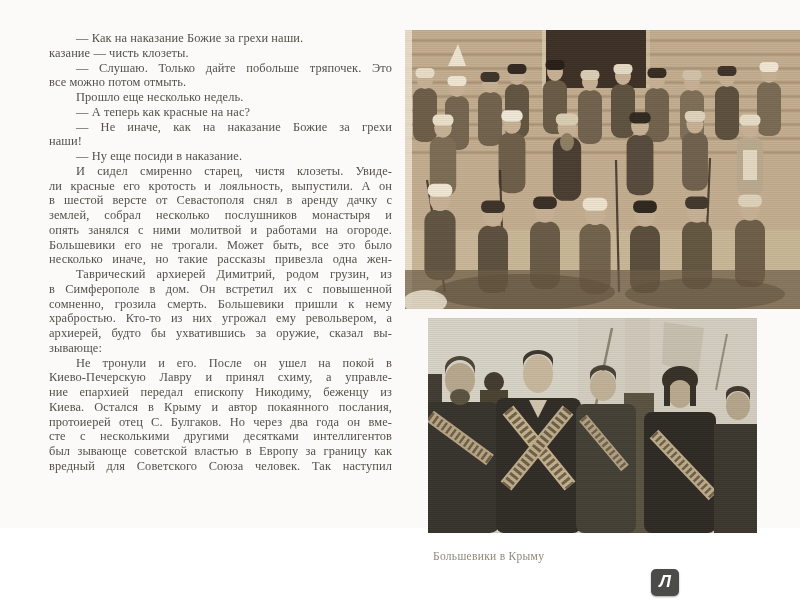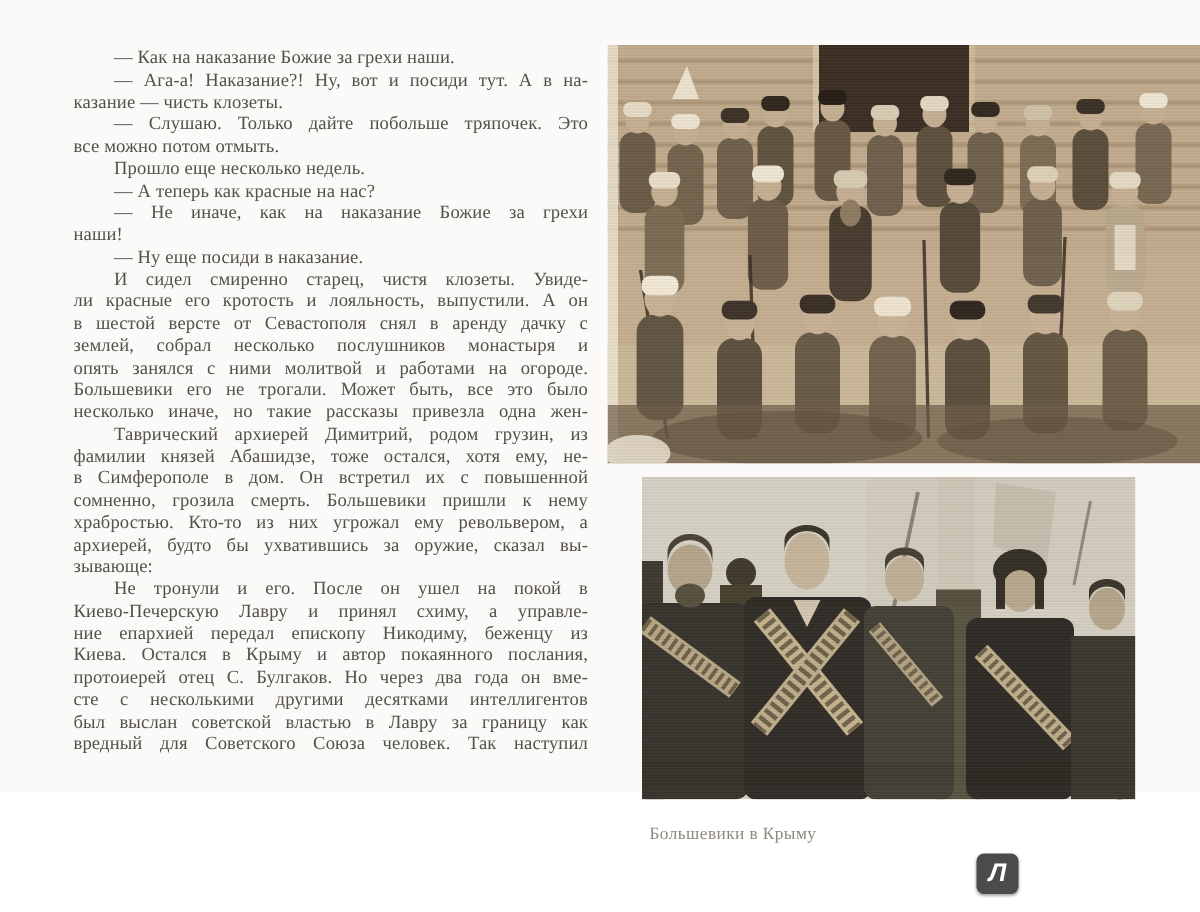--- a/index.html
+++ b/index.html
@@ -30,50 +30,48 @@
               font-weight:bold;font-style:italic;font-size:17px;line-height:1;
               transform:translateY(-1px);}
 </style>
 </head>
 <body>
 
 <div class="page">
 
   <div class="text-col">
       <div class="line indent last">— Как на наказание Божие за грехи наши.</div>
-      <div class="line indent">— Ага-а! Наказание?! Ну, вот и посиди тут. А в на-</div>
       <div class="line last">казание — чисть клозеты.</div>
       <div class="line indent">— Слушаю. Только дайте побольше тряпочек. Это</div>
       <div class="line last">все можно потом отмыть.</div>
       <div class="line indent last">Прошло еще несколько недель.</div>
       <div class="line indent last">— А теперь как красные на нас?</div>
       <div class="line indent">— Не иначе, как на наказание Божие за грехи</div>
       <div class="line last">наши!</div>
       <div class="line indent last">— Ну еще посиди в наказание.</div>
       <div class="line indent">И сидел смиренно старец, чистя клозеты. Увиде-</div>
       <div class="line">ли красные его кротость и лояльность, выпустили. А он</div>
       <div class="line">в шестой версте от Севастополя снял в аренду дачку с</div>
       <div class="line">землей, собрал несколько послушников монастыря и</div>
       <div class="line">опять занялся с ними молитвой и работами на огороде.</div>
       <div class="line">Большевики его не трогали. Может быть, все это было</div>
       <div class="line">несколько иначе, но такие рассказы привезла одна жен-</div>
       <div class="line indent">Таврический архиерей Димитрий, родом грузин, из</div>
-      <div class="line">фамилии князей Абашидзе, тоже остался, хотя ему, не-</div>
       <div class="line">в Симферополе в дом. Он встретил их с повышенной</div>
       <div class="line">сомненно, грозила смерть. Большевики пришли к нему</div>
       <div class="line">храбростью. Кто-то из них угрожал ему револьвером, а</div>
       <div class="line">архиерей, будто бы ухватившись за оружие, сказал вы-</div>
       <div class="line last">зывающе:</div>
       <div class="line indent">Не тронули и его. После он ушел на покой в</div>
       <div class="line">Киево-Печерскую Лавру и принял схиму, а управле-</div>
       <div class="line">ние епархией передал епископу Никодиму, беженцу из</div>
       <div class="line">Киева. Остался в Крыму и автор покаянного послания,</div>
       <div class="line">протоиерей отец С. Булгаков. Но через два года он вме-</div>
       <div class="line">сте с несколькими другими десятками интеллигентов</div>
-      <div class="line">был выслан советской властью в Лавру за границу как</div>
+      <div class="line">был зывающе советской властью в Европу за границу как</div>
       <div class="line">вредный для Советского Союза человек. Так наступил</div>
     </div>
 
   <div class="photo photo-top">
     <svg viewBox="0 0 395 279" preserveAspectRatio="none">
       <rect width="395" height="279" fill="#c2ac8f"></rect>
       <g opacity="0.5" fill="#9c8365">
         <rect y="9" width="395" height="3"></rect>
           <rect y="23" width="395" height="3"></rect>
         <rect y="37" width="395" height="3"></rect>

